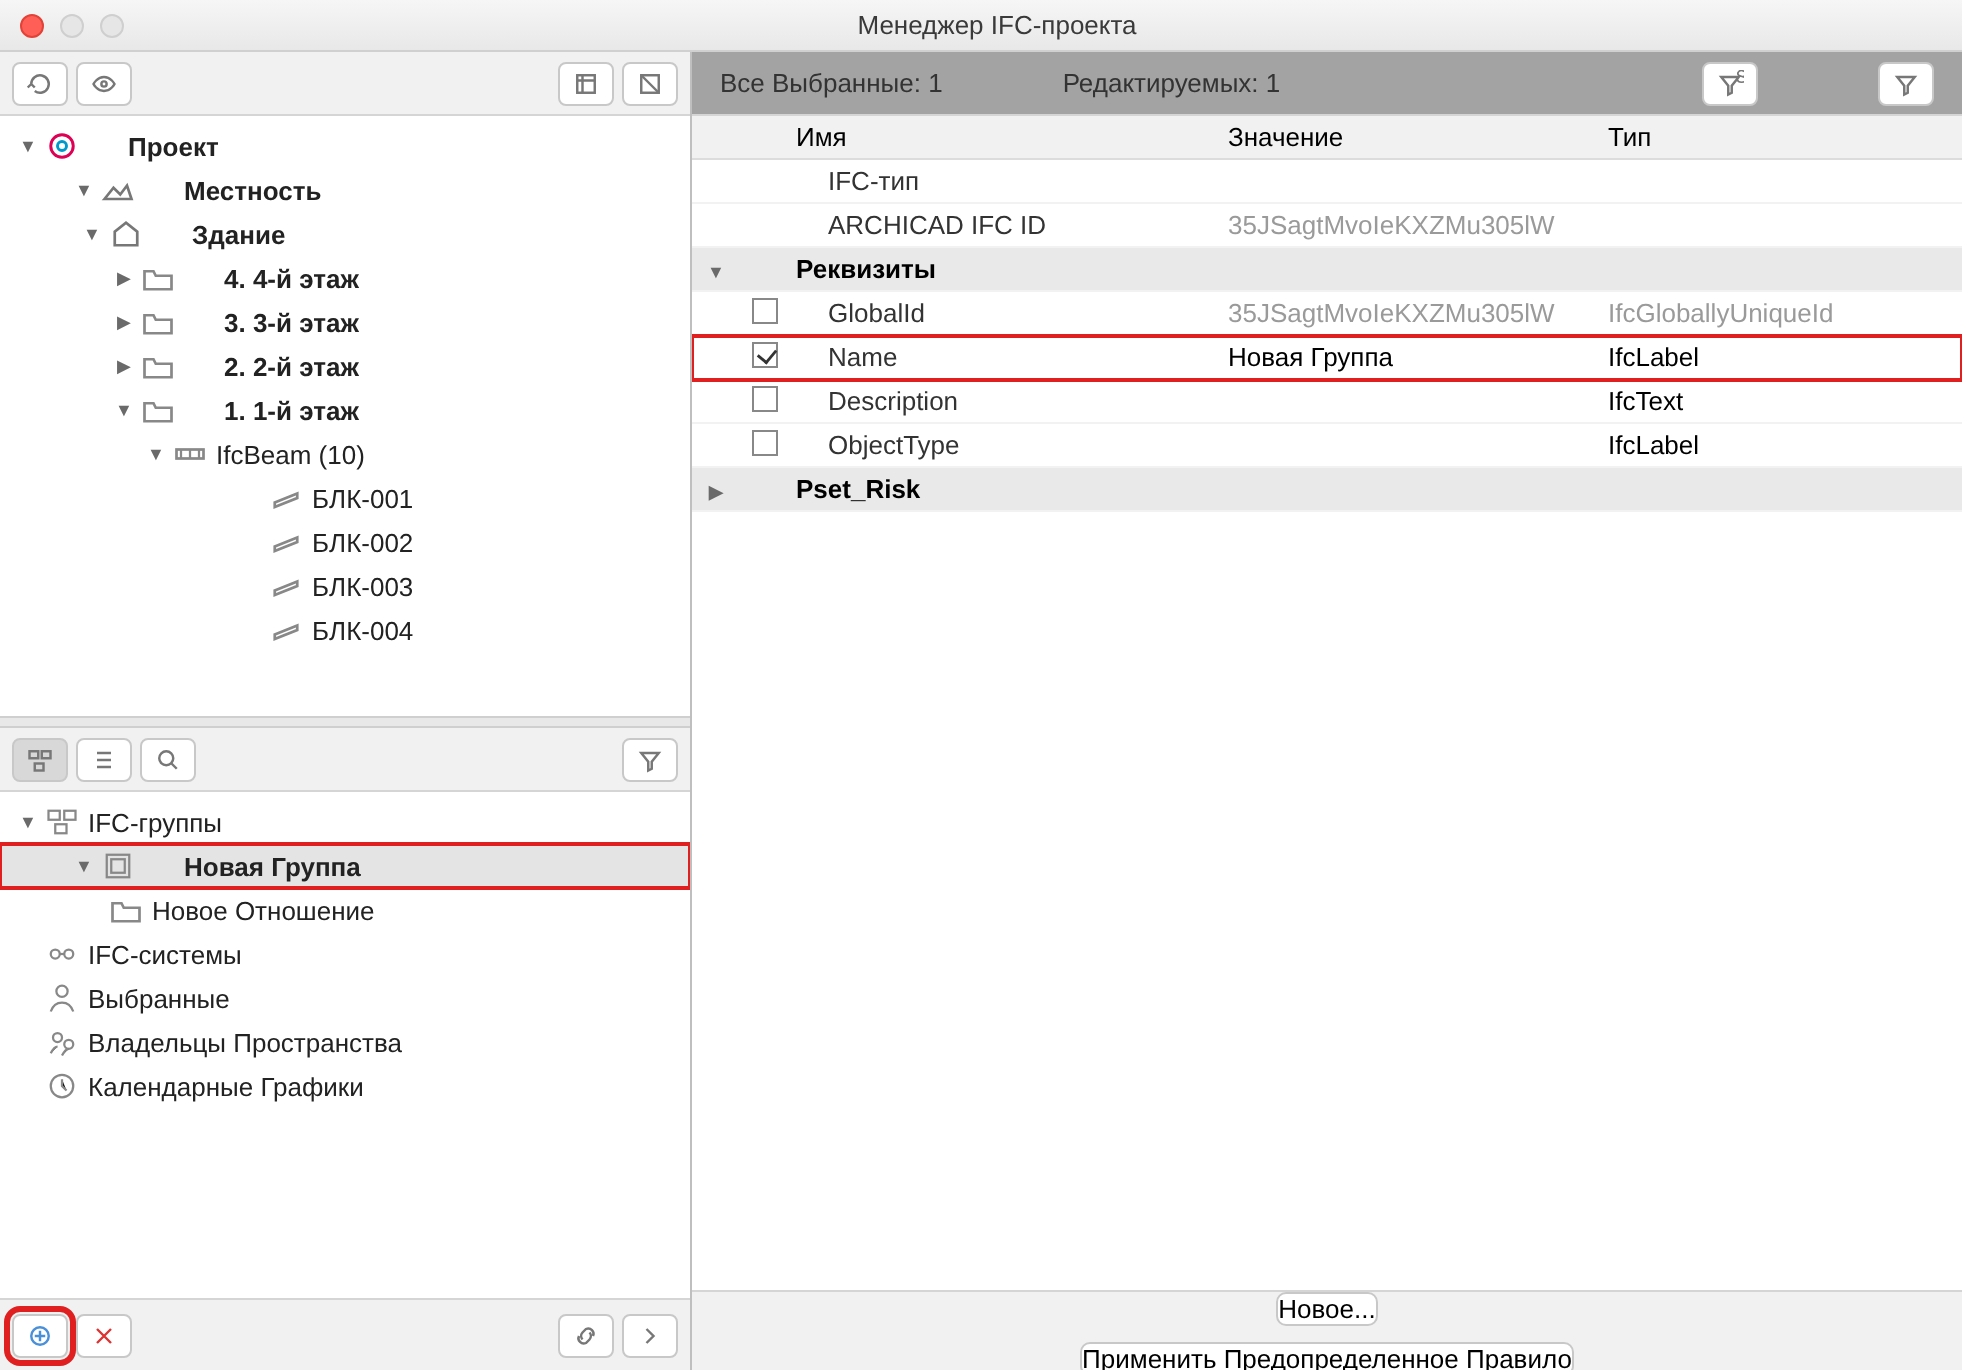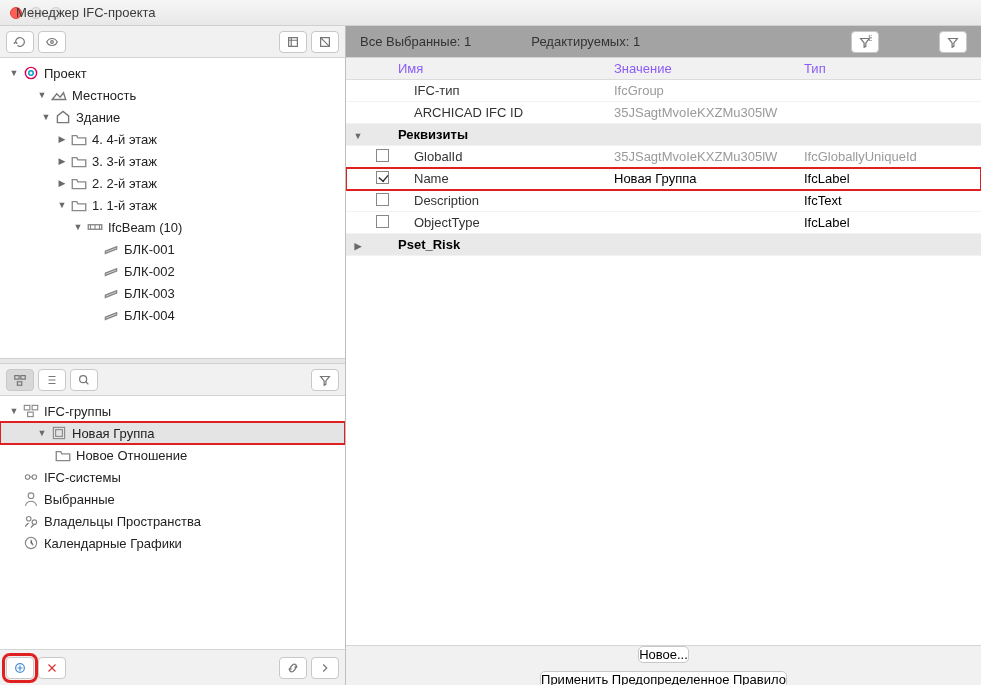--- a/index.html
+++ b/index.html
@@ -3,59 +3,59 @@
 <meta charset="utf-8">
 <style>
 * { box-sizing: border-box; margin: 0; padding: 0; font-family: -apple-system, "Helvetica Neue", Arial, sans-serif; font-size: 13px; }
 body { width: 981px; height: 685px; background: #ececec; overflow: hidden; position: relative; }
 
 .titlebar { height: 26px; background: linear-gradient(#f6f6f6,#e8e8e8); border-bottom: 1px solid #d0d0d0; display: flex; align-items: center; position: relative; }
 .traffic { display: flex; gap: 8px; padding-left: 10px; }
 .traffic span { width: 12px; height: 12px; border-radius: 50%; }
 .tl-close { background: #ff5f57; border: 1px solid #e24238; }
 .tl-dim { background: #e6e6e6; border: 1px solid #cfcfcf; }
-.title { position: absolute; left: 0; right: 0; text-align: left; font-size: 13px; color: #3a3a3a; padding-left: 16px; }
+.title { position: absolute; left: 0; right: 0; text-align: center; font-size: 13px; color: #3a3a3a; padding-left: 16px; }
 
 .content { display: flex; height: 659px; }
 
 .left { width: 346px; border-right: 1px solid #bfbfbf; display: flex; flex-direction: column; background: #fff; }
 .right { flex: 1; display: flex; flex-direction: column; background: #fff; }
 
 .toolbar { height: 32px; background: #f1f1f1; border-bottom: 1px solid #d5d5d5; display: flex; align-items: center; padding: 0 6px; gap: 4px; }
 .btn { height: 22px; min-width: 28px; background: #fff; border: 1px solid #c8c8c8; border-radius: 4px; display: inline-flex; align-items: center; justify-content: center; padding: 0 6px; color: #555; cursor: pointer; }
 .btn svg { width: 14px; height: 14px; }
 .spacer { flex: 1; }
 
 .tree { flex: 1; overflow: auto; background: #fff; padding-top: 4px; }
 .tree-row { display: flex; align-items: center; height: 22px; padding-right: 6px; cursor: default; white-space: nowrap; }
 .tree-row .expand { width: 12px; height: 12px; display: inline-flex; align-items: center; justify-content: center; margin-right: 2px; color: #555; }
 .tree-row .ricon { width: 18px; height: 16px; display: inline-flex; align-items: center; justify-content: center; margin-right: 4px; color: #666; }
 .tree-row .lbl { color: #222; }
-.tree-row.bold .lbl { font-weight: 400; }
+.tree-row.bold .lbl { font-weight: 700; margin-left: 20px; }
 .tree-row.sel { background: #e4e4e4; }
 .tree-row.highlight { outline: 2px solid #e02020; outline-offset: -1px; }
 
 .ind0 { padding-left: 8px; } .ind1 { padding-left: 36px; } .ind2 { padding-left: 40px; }
-.ind3 { padding-left: 56px; } .ind4 { padding-left: 72px; } .ind5 { padding-left: 88px; }
+.ind3 { padding-left: 56px; } .ind4 { padding-left: 72px; } .ind5 { padding-left: 120px; }
 
 .splitter { height: 6px; background: #e8e8e8; border-top: 1px solid #cfcfcf; border-bottom: 1px solid #cfcfcf; cursor: row-resize; }
 
 .lower-toolbar { height: 32px; background: #f1f1f1; border-bottom: 1px solid #d5d5d5; display: flex; align-items: center; padding: 0 6px; gap: 4px; }
 .btn.active { background: #d8d8d8; }
 
 .lower-tree { flex: 1; overflow: auto; background: #fff; padding-top: 4px; }
 
 .footer-left { height: 36px; background: #f1f1f1; border-top: 1px solid #d5d5d5; display: flex; align-items: center; padding: 0 6px; gap: 4px; }
 .footer-left .hlbox { outline: 3px solid #e02020; outline-offset: 1px; border-radius: 4px; }
 
 .status { height: 32px; background: #a3a3a3; border-bottom: 1px solid #d5d5d5; display: flex; align-items: center; padding: 0 14px; gap: 60px; color: #333; }
 
 .props { flex: 1; overflow: auto; }
 .prow { display: flex; align-items: center; height: 22px; border-bottom: 1px solid #f2f2f2; }
-.prow.header { background: #f1f1f1; color: #8b5cf6; font-weight: 400; border-bottom: 1px solid #dcdcdc; }
+.prow.header { background: #f1f1f1; color: #000000; font-weight: 400; border-bottom: 1px solid #dcdcdc; }
 .prow.group { background: #e9e9e9; font-weight: 600; }
 .prow .pexpand { width: 24px; text-align: center; color: #555; }
 .prow .pcheck { width: 24px; text-align: center; }
 .prow .pname { flex: 0 0 220px; padding-left: 4px; }
 .prow .pval { flex: 0 0 190px; }
 .prow .ptype { flex: 1; }
 .prow.sub .pname { padding-left: 20px; color: #333; }
 .prow .gray { color: #9a9a9a; }
 .prow.hl { outline: 2px solid #e02020; outline-offset: -1px; position: relative; z-index: 1; }
 
@@ -381,21 +381,20 @@
           <span class="pcheck"></span>
         <span class="pname">Имя</span>
         <span class="pval">Значение</span>
         <span class="ptype">Тип</span>
       </div>
       <div id="props-top">
           <div class="prow sub">
             <span class="pexpand"></span>
             <span class="pcheck"></span>
             <span class="pname gray">IFC-тип</span>
-            <span class="pval gray">IfcGroup</span>
             <span class="ptype"></span>
           </div>
           <div class="prow sub">
             <span class="pexpand"></span>
             <span class="pcheck"></span>
             <span class="pname gray">ARCHICAD IFC ID</span>
             <span class="pval gray">35JSagtMvoIeKXZMu305lW</span>
             <span class="ptype"></span>
           </div>
         </div>

